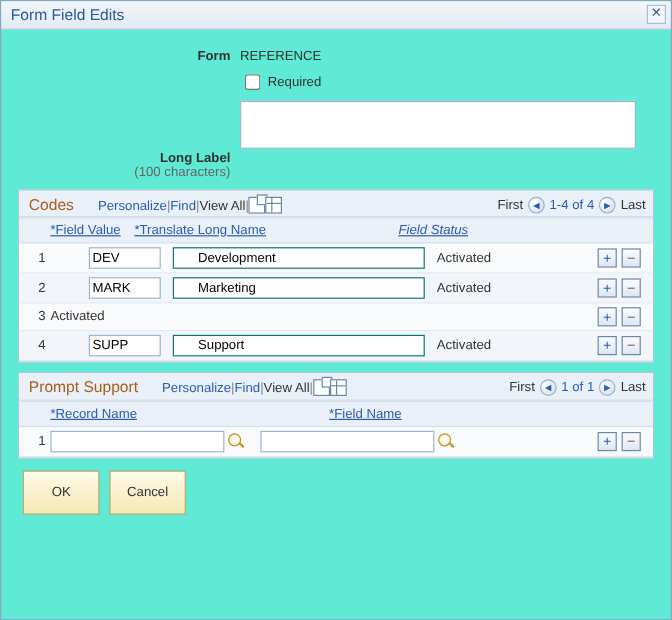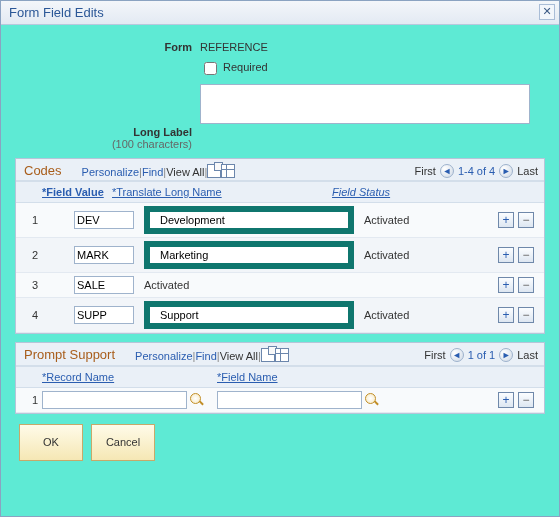--- a/index.html
+++ b/index.html
@@ -90,46 +90,46 @@
     border:1px solid #9db2cc; display:inline-flex; align-items:center; justify-content:center;
     font-size:9px; color:#2a5db0; cursor:pointer;
   }
   .paging a { color:#2a5db0; text-decoration:none; }
   .grid-head {
     display:flex; background:#eaf0f7; border-top:1px solid #d3deea;
     border-bottom:1px solid #d3deea; padding:4px 4px;
     align-items:center;
   }
   .col-num { width:22px; }
-  .col-fv  { width:70px; color:#2a5db0; font-weight:bold; }
+  .col-fv  { width:70px; color:#2a5db0; font-weight:normal; }
   .col-tln { width:220px; color:#2a5db0; }
   .col-fs  { width:100px; color:#2a5db0;font-style:italic; }
   .grid-row {
     display:flex; align-items:center; padding:3px 4px;
     border-bottom:1px solid #e3e9f1;
   }
   .grid-row:nth-child(odd){ background:#f8fafc; }
   .grid-row:nth-child(even){ background:#f2f5f9; }
   .cell-num { width:22px; text-align:right; padding-right:4px; color:#333;}
   .cell-fv  { width:70px;margin-left:32px; }
   .cell-fv input { width:60px; border:1px solid #9fb3cc; height:18px; font:inherit; padding:1px 2px;}
   .cell-tln { width:220px; }
-  .cell-tln input { width:210px; border:6px solid #0f766e; height:28px; font:inherit; padding:1px 10px;}
+  .cell-tln input { width:210px; border:1px solid #0f766e; height:18px; font:inherit; padding:1px 20px;}
   .cell-fs  { width:100px; color:#333;}
   .cell-ops { display:flex; gap:4px; margin-left:auto; padding-right:6px;}
   .sqbtn {
     width:16px; height:16px; border:1px solid #6f88aa;
     background: linear-gradient(#fbfdff,#dde6f1);
     display:inline-flex; align-items:center; justify-content:center;
     font-size:12px; line-height:1; cursor:pointer; color:#2a5db0;
   }
   .sqbtn.minus { color:#666; }
   
   .pc-head .col-rn { width:175px; color:#2a5db0; }
-  .pc-head .col-fn { width:175px; color:#2a5db0; }
+  .pc-head .col-fn { width:175px; color:#2a5db0;text-align:center; }
   .pc-row .cell-rn { width:175px; display:flex; align-items:center; gap:2px;}
   .pc-row .cell-fn { width:175px; display:flex; align-items:center; gap:2px;}
   .pc-row input { width:145px; border:1px solid #9fb3cc; height:18px; font:inherit; padding:1px 2px;}
   .lookup {
     width:16px; height:16px; display:inline-block; cursor:pointer; position:relative;
   }
   .lookup::before {
     content:""; position:absolute; left:1px; top:1px; width:9px; height:9px;
     border:1px solid #c28e27; border-radius:50%; background: radial-gradient(#fff,#f6e7bf);
   }
@@ -219,21 +219,20 @@
             <span class="cell-fv"><input value="MARK" style=""></span>
             <span class="cell-tln"><input value="Marketing" style=""></span>
             <span class="cell-fs">Activated</span>
             <span class="cell-ops">
               <span class="sqbtn">+</span>
               <span class="sqbtn minus">−</span>
             </span>
           </div>
           <div class="grid-row">
             <span class="cell-num">3</span>
-            <span class="cell-fv"><input value="SALE" style=""></span>
             <span class="cell-fs">Activated</span>
             <span class="cell-ops">
               <span class="sqbtn">+</span>
               <span class="sqbtn minus">−</span>
             </span>
           </div>
           <div class="grid-row">
             <span class="cell-num">4</span>
             <span class="cell-fv"><input value="SUPP" style=""></span>
             <span class="cell-tln"><input value="Support" style=""></span>

